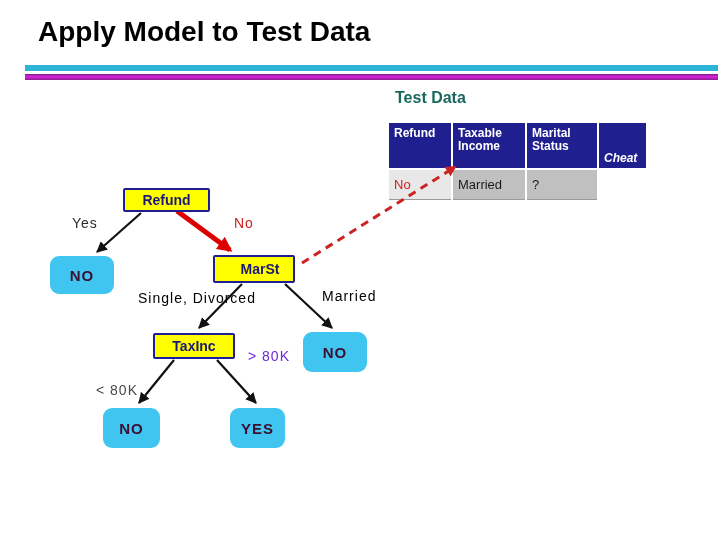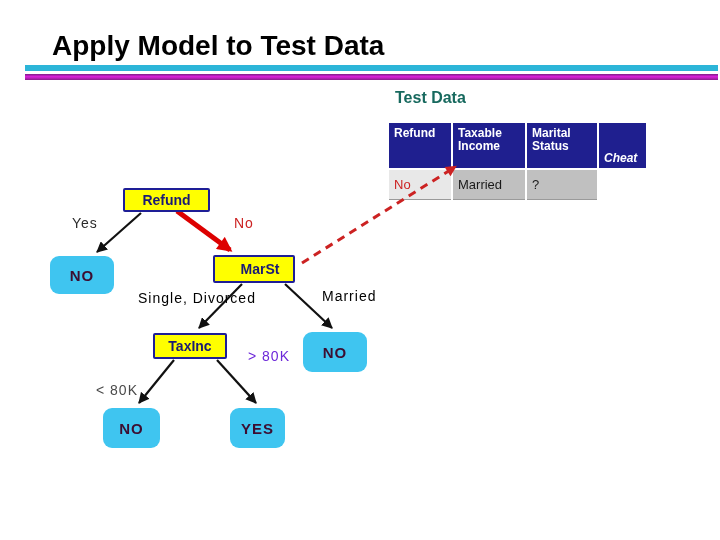--- a/index.html
+++ b/index.html
@@ -1,21 +1,21 @@
 <!DOCTYPE html>
 <html><head>
 <meta charset="utf-8">
 <style>
   html,body{margin:0;padding:0;background:#ffffff;}
   .slide{
     position:relative;width:720px;height:540px;background:#ffffff;overflow:hidden;
     font-family:"Liberation Sans","DejaVu Sans",sans-serif;
   }
   .slide-title{
-    position:absolute;left:34px;top:12px;margin:18px;
+    position:absolute;left:34px;top:12px;margin:4px;
     font-size:28px;font-weight:bold;color:#000000;letter-spacing:0px;
   }
   .rule{position:absolute;left:25px;width:693px;}
   .rule-teal{top:65px;height:6px;background:#2cb5d8;}
   .rule-magenta{top:74px;height:6px;background:linear-gradient(180deg,#7c1d86 0%,#dd22dd 45%,#8a1d8a 100%);}
   .section-label{
     position:absolute;left:395px;top:89px;
     font-size:16px;font-weight:bold;color:#17695e;
   }
 
@@ -47,21 +47,21 @@
     font-size:14px;border-radius:2px;box-sizing:border-box;
     display:flex;align-items:center;justify-content:center;
   }
   .node-leaf{
     background:#3fc5f0;border:none;color:#3c0e31;
     font-size:15px;letter-spacing:1px;border-radius:9px;box-sizing:border-box;
     display:flex;align-items:center;justify-content:center;
   }
   .n-root{left:123px;top:188px;width:87px;height:24px;}
   .n-marst{left:213px;top:255px;width:82px;height:28px;padding-left:12px;}
-  .n-taxinc{left:153px;top:333px;width:74px;height:26px;}
+  .n-taxinc{left:153px;top:333px;width:82px;height:26px;}
   .n-leaf-refund-yes{left:50px;top:256px;width:64px;height:38px;}
   .n-leaf-marst-married{left:303px;top:332px;width:64px;height:40px;}
   .n-leaf-taxinc-low{left:103px;top:408px;width:57px;height:40px;}
   .n-leaf-taxinc-high{left:230px;top:408px;width:55px;height:40px;}
 
   .edge-label{position:absolute;font-size:14px;color:#000000;letter-spacing:1px;white-space:nowrap;}
   .el-yes{left:72px;top:215px;color:#2b2b2b;}
   .el-no{left:234px;top:215px;color:#cc2222;}
   .el-single{left:138px;top:290px;}
   .el-married{left:322px;top:288px;}

